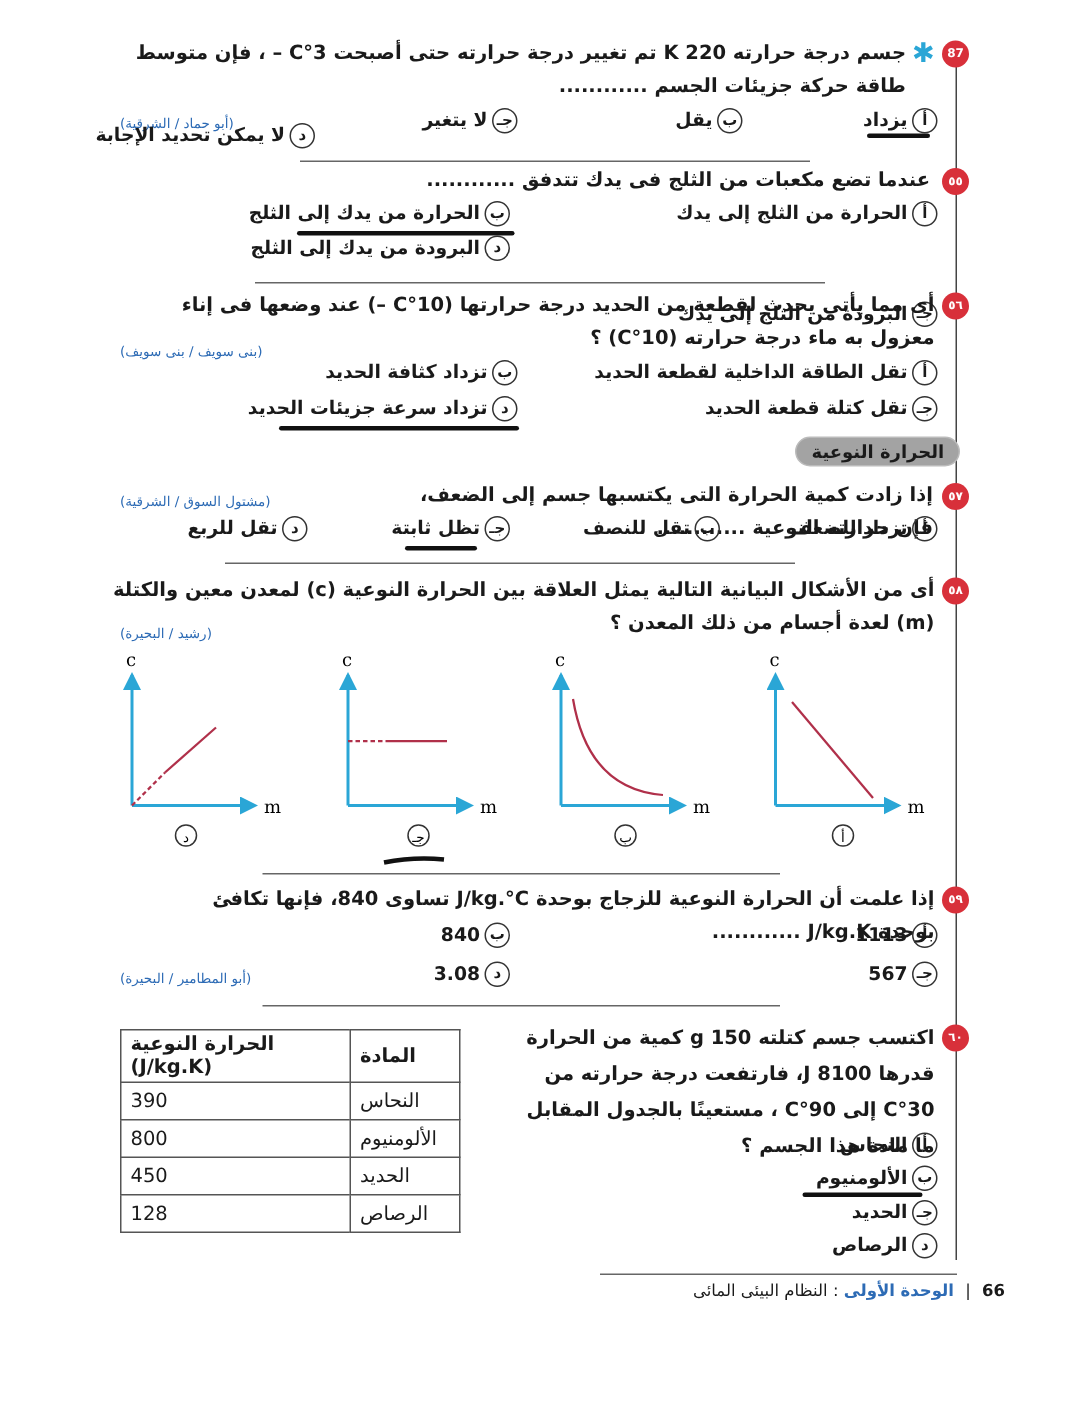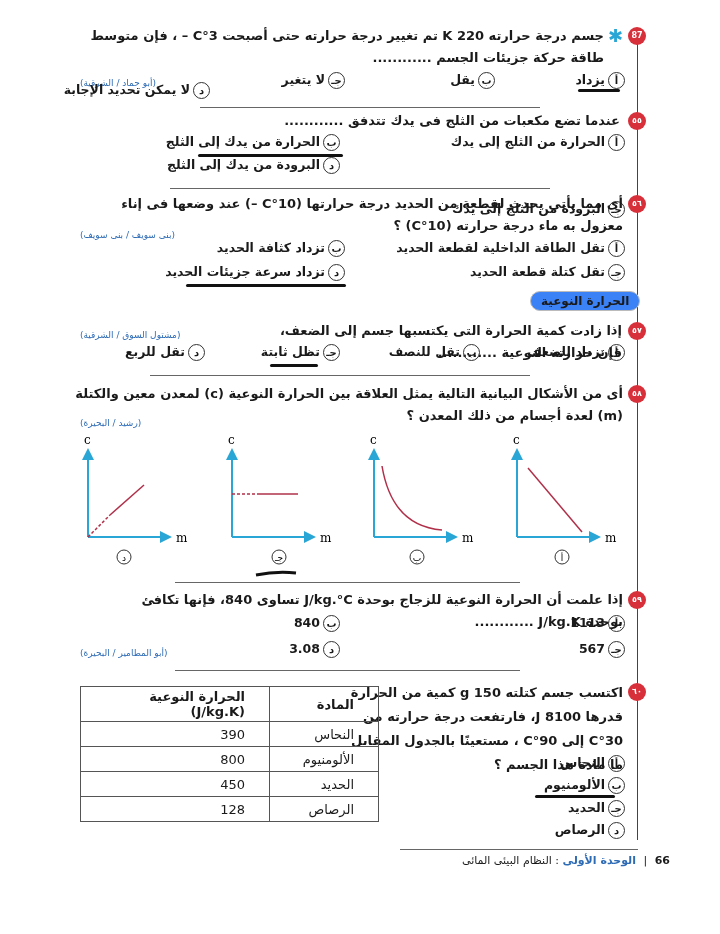--- a/index.html
+++ b/index.html
@@ -8,23 +8,23 @@
   .abs{position:absolute;}
   .rtl{direction:rtl;text-align:right;}
   .q{font-weight:bold;font-size:13px;line-height:22px;}
   .opt{font-size:12.5px;font-weight:bold;white-space:nowrap;}
   .src{font-size:9px;color:#2d6bb5;white-space:nowrap;}
   .vline{position:absolute;left:637px;top:40px;width:1px;height:800px;background:#444;}
   .num{position:absolute;width:18px;height:18px;border-radius:50%;background:#d8303a;color:#fff;font-size:8px;font-weight:bold;text-align:center;line-height:18px;}
   .sep{position:absolute;height:1px;background:#666;}
   .circ{display:inline-block;width:15px;height:15px;border:1px solid #333;border-radius:50%;font-size:10px;line-height:15px;text-align:center;margin-left:3px;vertical-align:middle;}
   .underline{position:absolute;height:3px;background:#111;border-radius:2px;}
-  .badge{position:absolute;border:1px solid #bbb;border-radius:12px;padding:2px 10px;font-size:12px;font-weight:bold;background:#3b82f6;}
+  .badge{position:absolute;border:1px solid #bbb;border-radius:12px;padding:2px 10px;font-size:12px;font-weight:bold;background:#a3a3a3;}
   table.sh{border-collapse:collapse;font-size:13px;direction:rtl;}
-  table.sh td,table.sh th{border:1px solid #555;padding:2px 24px;text-align:right;height:20px;}
+  table.sh td,table.sh th{border:1px solid #555;padding:2px 6px;text-align:left;height:20px;}
   table.sh th{font-weight:bold;}
   .footer{font-size:11px;}
 </style>
 </head>
 <body>
 
 <div class="page">
   <div class="vline"></div>
 
   <div class="num" style="left:628px;top:27px;">87</div>

